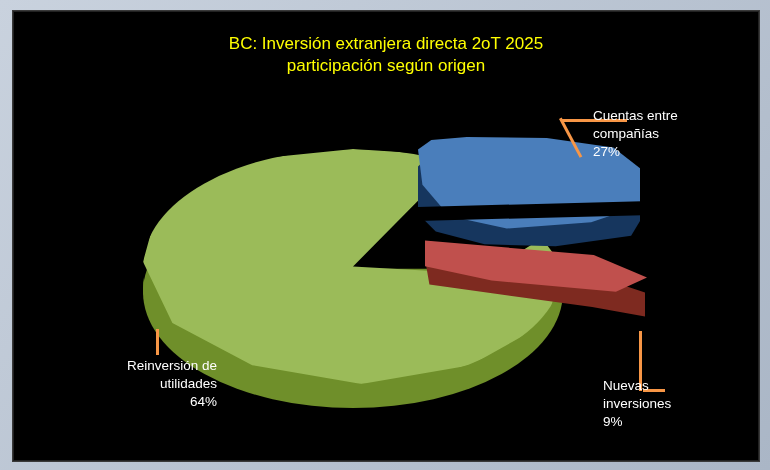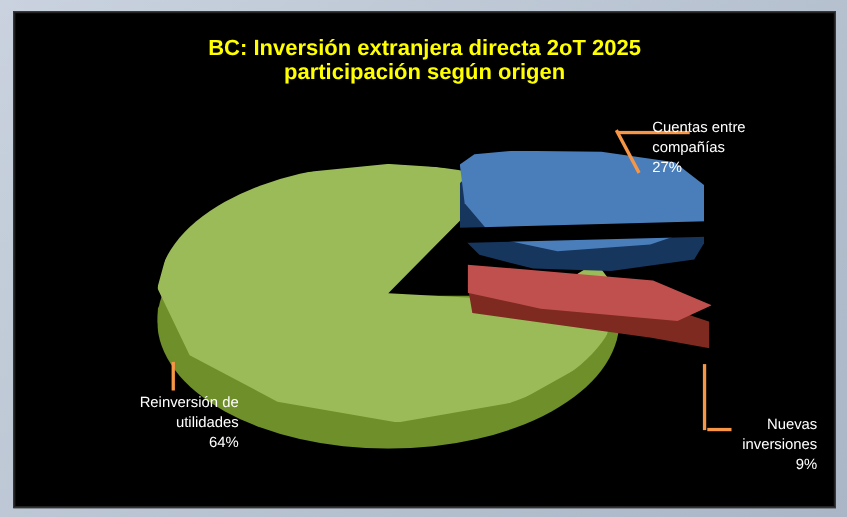--- a/index.html
+++ b/index.html
@@ -9,21 +9,21 @@
     background:linear-gradient(135deg,#c9d2de 0%,#aab6c6 100%);
   }
   #plot{
     position:absolute;left:12px;top:10px;width:746px;height:450px;
     background:#000;border:1px solid #3a3a3a;
     box-shadow:0 0 0 1px #222 inset;
     overflow:hidden;
   }
   #title{
     position:absolute;left:0;top:22px;width:746px;text-align:center;
-    color:#ffff00;font-size:20px;font-weight:bold;line-height:22px;
+    color:#ffff00;font-size:17px;font-weight:normal;line-height:22px;
     white-space:pre-line;
   }
   
   .pieWrap{position:absolute;left:0;top:0;width:746px;height:450px;}
 
   
   .blue-side{
     position:absolute;left:405px;top:145px;width:222px;height:105px;
     background:#16365e;
     clip-path:polygon(0% 10%,4% 2%,18% 0%,55% 0%,86% 8%,100% 24%,100% 62%,96% 76%,62% 86%,30% 84%,8% 72%,0% 55%);
@@ -62,21 +62,21 @@
   }
   .green-top{
     position:absolute;left:130px;top:138px;width:420px;height:235px;
     background:#9bbb59;border-radius:50%;
     clip-path:polygon(50% 50%, 76% 3%, 50% 0%, 22% 5%, 4% 22%, 0% 48%, 7% 74%, 26% 92%, 52% 100%, 78% 92%, 96% 74%, 100% 50%, 95% 38%, 86% 48%, 70% 52%);
   }
 
   
   .lbl{position:absolute;color:#ffffff;font-size:13.5px;font-weight:normal;line-height:18px;white-space:pre-line;}
   #lbl-blue{right:16px;top:96px;width:150px;text-align:left;}
-  #lbl-red{right:16px;top:366px;width:140px;text-align:right;}
+  #lbl-red{right:16px;top:366px;width:140px;text-align:left;}
   #lbl-green{left:14px;top:346px;width:190px;text-align:right;}
 
   
   .leader{position:absolute;background:#f79646;}
   #ld-blue-1{left:548px;top:108px;width:66px;height:3px;}
   #ld-blue-2{left:546px;top:108px;width:3px;height:44px;transform:rotate(-28deg);transform-origin:0 0;}
   #ld-red-1{left:630px;top:378px;width:22px;height:3px;}
   #ld-red-2{left:626px;top:320px;width:3px;height:60px;}
   #ld-green-1{left:143px;top:318px;width:3px;height:26px;}
 </style>

